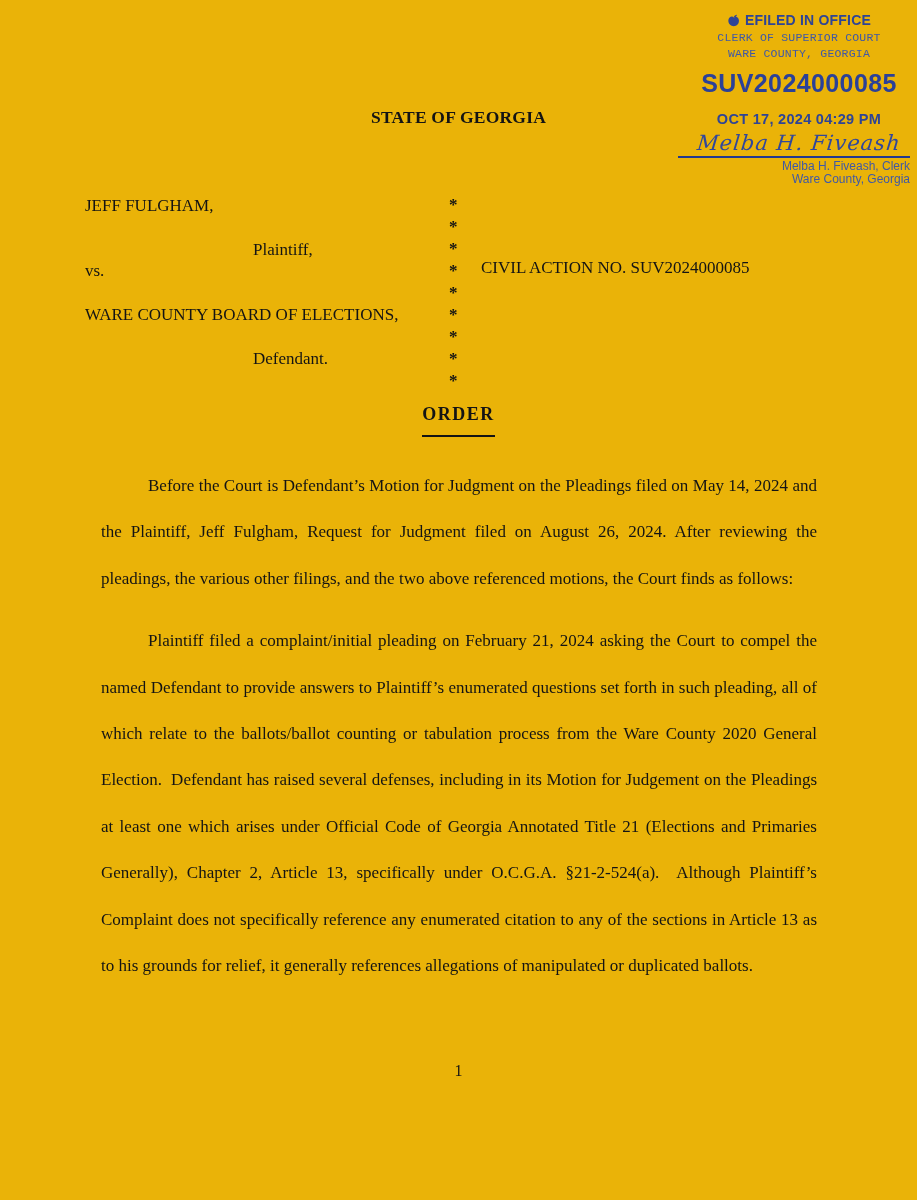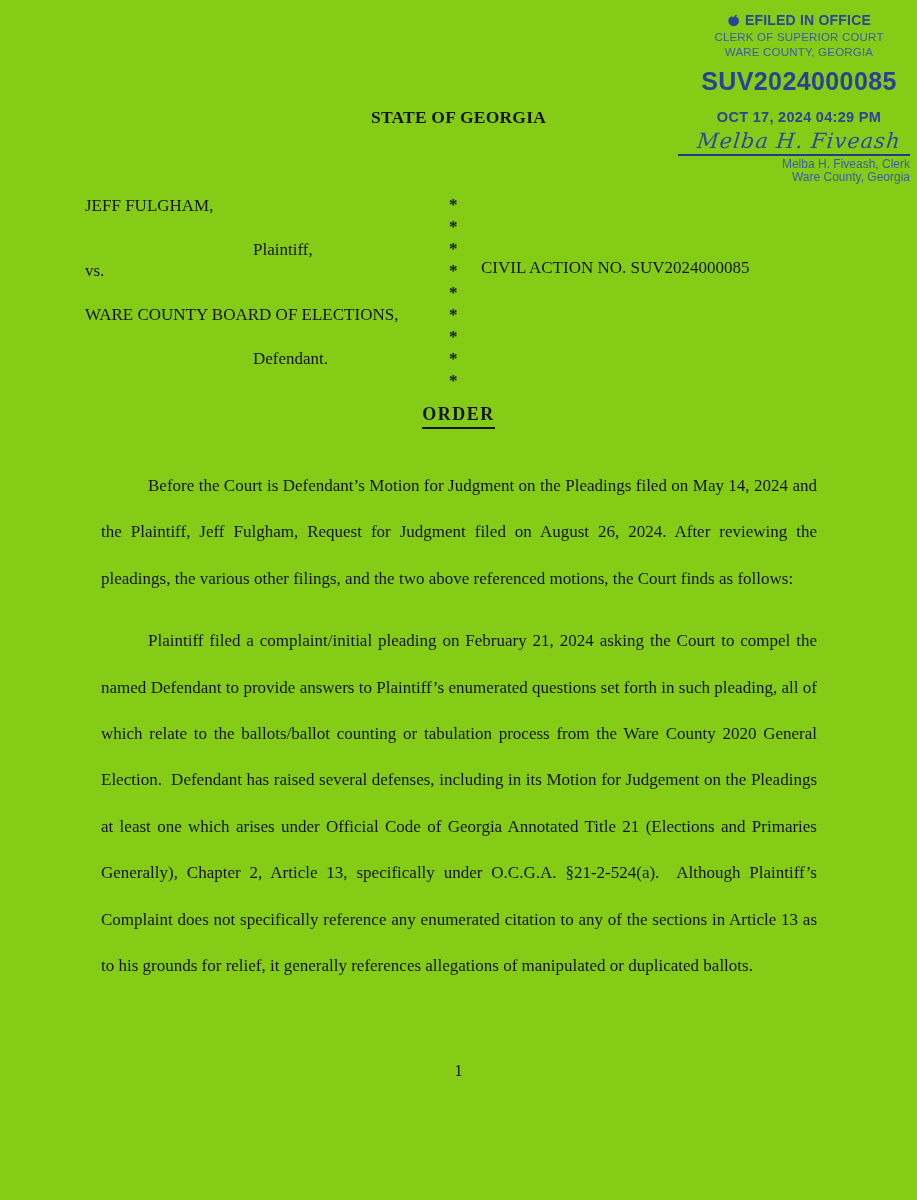--- a/index.html
+++ b/index.html
@@ -1,38 +1,38 @@
 <!DOCTYPE html>
 <html><head>
 <meta charset="utf-8">
 <style>
   html,body{margin:0;padding:0;background:#e8e8e8;}
   .page{
     position:relative;
     width:917px;height:1200px;
     margin:0 auto;
-    background:#84cc16;
+    background:#eab308;
     font-family:"Liberation Serif", serif;
     color:#141414;
     overflow:hidden;
   }
 
   
   .stamp{
     position:absolute; top:12px; left:688px; width:222px;
     text-align:center;
     font-family:"Liberation Sans", sans-serif;
     color:#33499e;
   }
   .stamp-row1{
     display:flex; align-items:center; justify-content:center; gap:5px;
     font-weight:bold; font-size:14px; letter-spacing:0.2px; color:#2e4496;
   }
   .peach{width:13px;height:13px;display:inline-block;}
-  .stamp-row2,.stamp-row3{font-size:11.5px; letter-spacing:0.2px; margin-top:3px; color:#4059a6;}
+  .stamp-row2,.stamp-row3{font-size:11.5px; letter-spacing:0.2px; margin-top:3px; color:#4059a6;font-family:Liberation Mono, monospace;}
   .stamp-case{font-size:25px; font-weight:bold; letter-spacing:0.4px; margin-top:9px; color:#2b4198;}
   .stamp-date{font-size:14.5px; font-weight:bold; letter-spacing:0.3px; margin-top:13px; color:#2e4496;}
   .stamp-sig{
     font-family:"DejaVu Serif", serif;
     font-style:italic; font-size:21px; letter-spacing:1px;
     color:#31479c; margin-top:4px; white-space:nowrap;
     transform:skewX(-6deg);
   }
   .stamp-rule{border:0; border-top:2px solid #22398f; margin:1px 0 2px -10px; width:232px;}
   .stamp-clerk{font-size:12px; line-height:12.5px; text-align:right; color:#4059a6;}
@@ -54,21 +54,21 @@
   .asterisks{position:absolute; left:449px; top:194px; font-size:17px; font-weight:bold;}
   .asterisks span{display:block; height:22px; line-height:22px;}
   .cap-civil{left:481px; top:258px;}
 
   
   .order-heading{
     position:absolute; top:404px; left:0; width:917px; text-align:center;
   }
   .order-heading span{
     font-weight:bold; font-size:18px; letter-spacing:1.5px;
-    border-bottom:2.5px solid #141414; padding-bottom:3px;
+    border-bottom:2.5px solid #141414; padding-bottom:11px;
   }
   .body-text{
     position:absolute; left:85px; top:447px; width:748px;
   }
   .body-text p{
     margin:16px; font-size:17px; line-height:46.4px;
     text-align:justify; text-indent:47px;
   }
 
   

